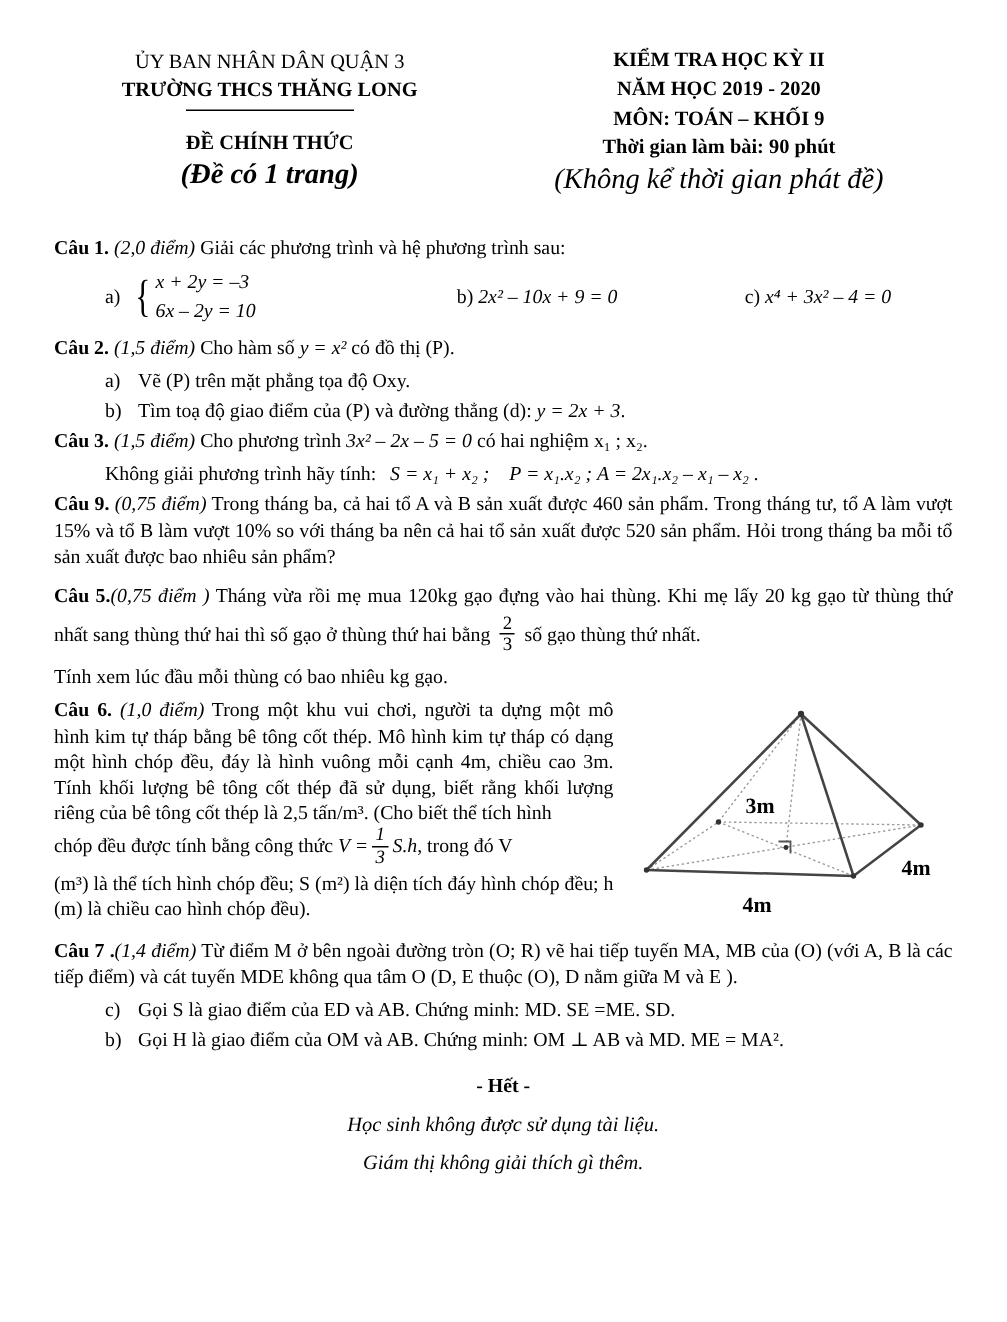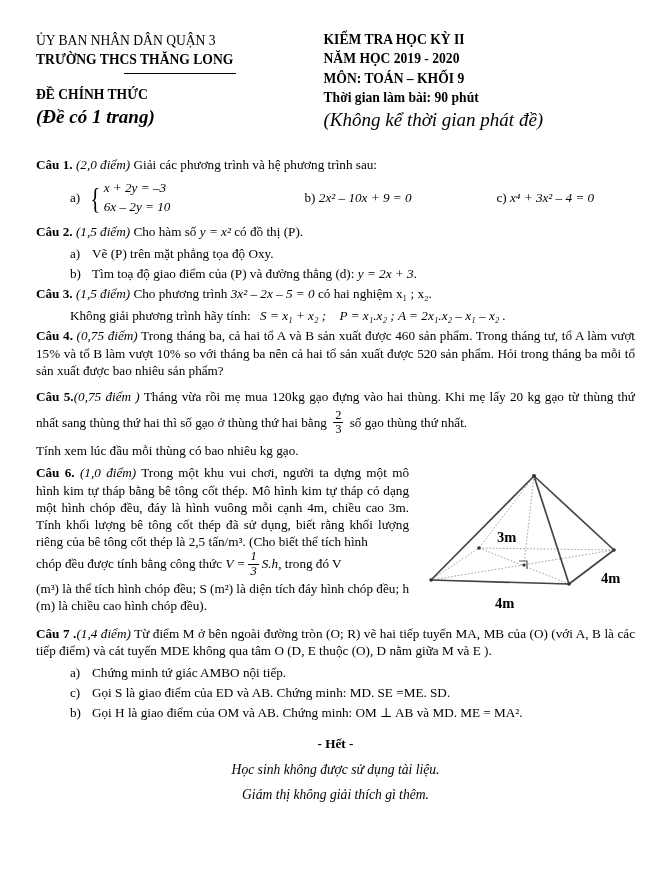--- a/index.html
+++ b/index.html
@@ -24,21 +24,21 @@
     width: 671px;
   }
 
   
   .header {
     display: flex;
     width: 100%;
     margin-bottom: 22px;
   }
   .hdr-col {
-    text-align: left;
+    text-align: center;
   }
   .hdr-left {
     width: 48%;
     padding-top: 1px;
   }
   .hdr-right {
     width: 52%;
   }
   .hdr-line {
     font-weight: bold;
@@ -235,21 +235,21 @@
     <span>có hai nghiệm x₁ ; x₂.</span>
   </div>
   <div class="indent">
     <span>Không giải phương trình hãy tính:</span>
     <span class="math mi" style="margin-left:6px">S = x₁ + x₂ ;</span>
     <span class="math mi" style="margin-left:10px">P = x₁.x₂ ;</span>
     <span class="math mi" style="">A = 2x₁.x₂ – x₁ – x₂ .</span>
   </div>
 
   <div class="q">
-    <span class="qlabel">Câu 4.</span>
+    <span class="qlabel">Câu 9.</span>
     <span class="pts">(0,75 điểm)</span>
     <span>Trong tháng ba, cả hai tổ A và B sản xuất được 460 sản phẩm. Trong tháng tư, tổ A làm vượt 15% và tổ B làm vượt 10% so với tháng ba nên cả hai tổ sản xuất được 520 sản phẩm. Hỏi trong tháng ba mỗi tổ sản xuất được bao nhiêu sản phẩm?</span>
   </div>
 
   <div class="q" style="line-height:1.95">
     <span class="qlabel">Câu 5.</span><span class="pts">(0,75 điểm )</span>
     <span>Tháng vừa rồi mẹ mua 120kg gạo đựng vào hai thùng. Khi mẹ lấy 20 kg gạo từ thùng thứ nhất sang thùng thứ hai thì số gạo ở thùng thứ hai bằng</span>
     <span class="frac">
       <span class="num">2</span>
       <span class="den">3</span>
@@ -312,23 +312,20 @@
         <span>(m³) là thể tích hình chóp đều; S (m²) là diện tích đáy hình chóp đều; h (m) là chiều cao hình chóp đều).</span>
       </p>
     </div>
   </div>
 
   <div class="q">
     <span class="qlabel">Câu 7 .</span><span class="pts">(1,4 điểm)</span>
     <span>Từ điểm M ở bên ngoài đường tròn (O; R) vẽ hai tiếp tuyến MA, MB của (O) (với A, B là các tiếp điểm) và cát tuyến MDE không qua tâm O (D, E thuộc (O), D nằm giữa M và E ).</span>
   </div>
   <div class="sub">
-    <span class="letter">a)</span><span>Chứng minh tứ giác AMBO nội tiếp.</span>
-  </div>
-  <div class="sub">
     <span class="letter">c)</span><span>Gọi S là giao điểm của ED và AB. Chứng minh: MD. SE =ME. SD.</span>
   </div>
   <div class="sub">
     <span class="letter">b)</span><span>Gọi H là giao điểm của OM và AB. Chứng minh: OM ⊥ AB và MD. ME = MA².</span>
   </div>
 
   <div class="footer">
     <div class="foot-het">- Hết -</div>
     <div class="foot-it">Học sinh không được sử dụng tài liệu.</div>
     <div class="foot-it">Giám thị không giải thích gì thêm.</div>

